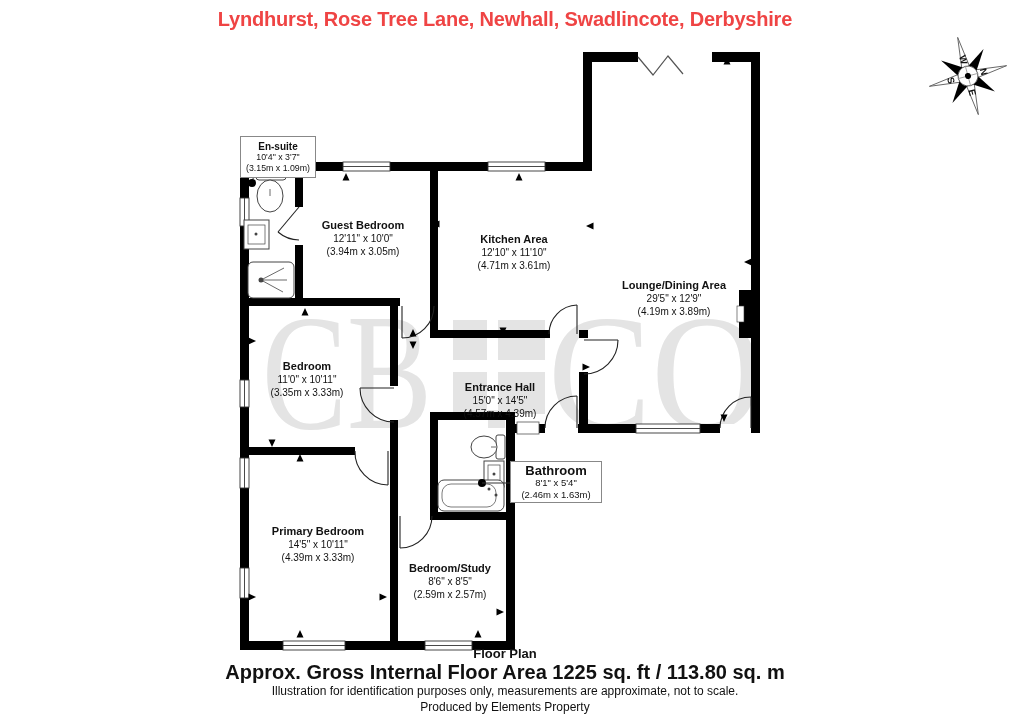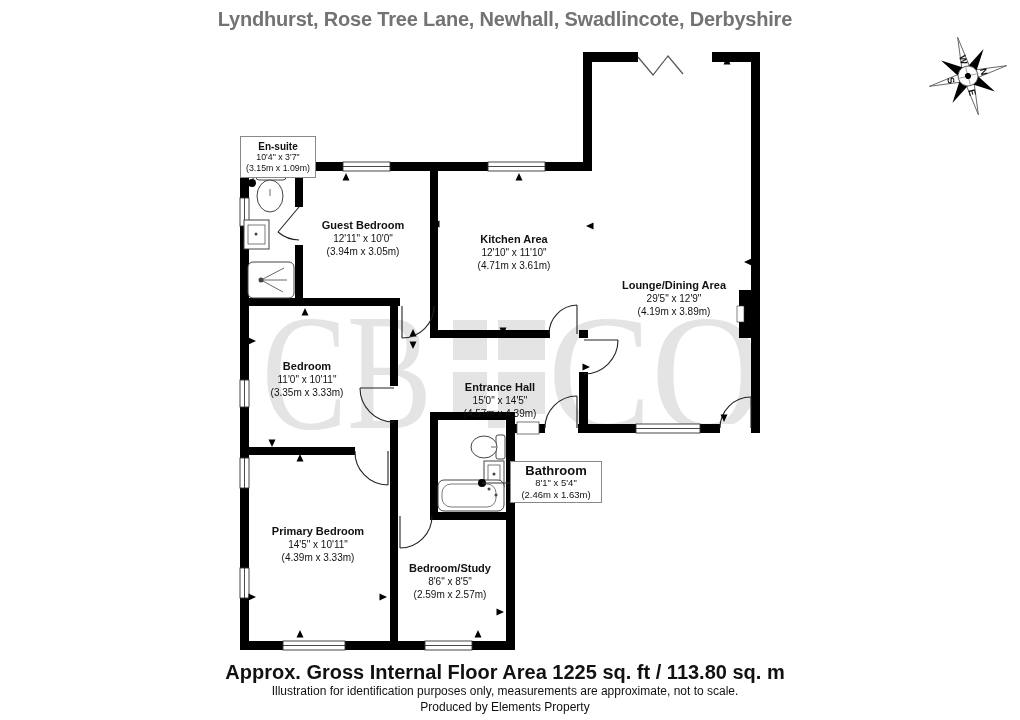--- a/index.html
+++ b/index.html
@@ -1,19 +1,19 @@
 <!DOCTYPE html>
 <html><head>
 <meta charset="utf-8">
 <style>
   html,body{margin:0;padding:0;background:#ffffff;}
   .page{position:relative;width:1020px;height:720px;background:#ffffff;overflow:hidden;
         font-family:"Liberation Sans", sans-serif;color:#111;}
   .title{position:absolute;top:8px;left:0;width:1010px;text-align:center;
-         font-size:20px;font-weight:bold;letter-spacing:-0.2px;color:#737373;}
+         font-size:20px;font-weight:bold;letter-spacing:-0.2px;color:#ef4444;}
   svg{position:absolute;top:0;left:0;}
   .room-label{position:absolute;width:170px;text-align:center;line-height:13px;pointer-events:none;}
   .rname{font-size:11px;font-weight:bold;}
   .rdim{font-size:10px;}
   .callout{position:absolute;background:#fff;border:1px solid #888;text-align:center;
            display:flex;flex-direction:column;justify-content:center;line-height:11px;}
   .callout .rname{font-size:10px;}
   .callout .rdim{font-size:8.8px;line-height:10.5px;}
   .callout-bath .rname{font-size:13px;line-height:13px;}
   .callout-bath .rdim{font-size:9.5px;line-height:12px;}
@@ -287,17 +287,18 @@
     <div class="rdim">14'5" x 10'11"</div>
     <div class="rdim">(4.39m x 3.33m)</div>
   </div>
 
   <div class="room-label" style="left:365px;top:562px;">
     <div class="rname">Bedroom/Study</div>
     <div class="rdim">8'6" x 8'5"</div>
     <div class="rdim">(2.59m x 2.57m)</div>
   </div>
 
+  <div class="footer-line fp-label">Floor Plan</div>
   <div class="footer-line area-line">Approx. Gross Internal Floor Area 1225 sq. ft / 113.80 sq. m</div>
   <div class="footer-line producer">Produced by Elements Property</div>
   <div class="footer-line disclaimer">Illustration for identification purposes only, measurements are approximate, not to scale.</div>
 
 </div>
 
 </body></html>

